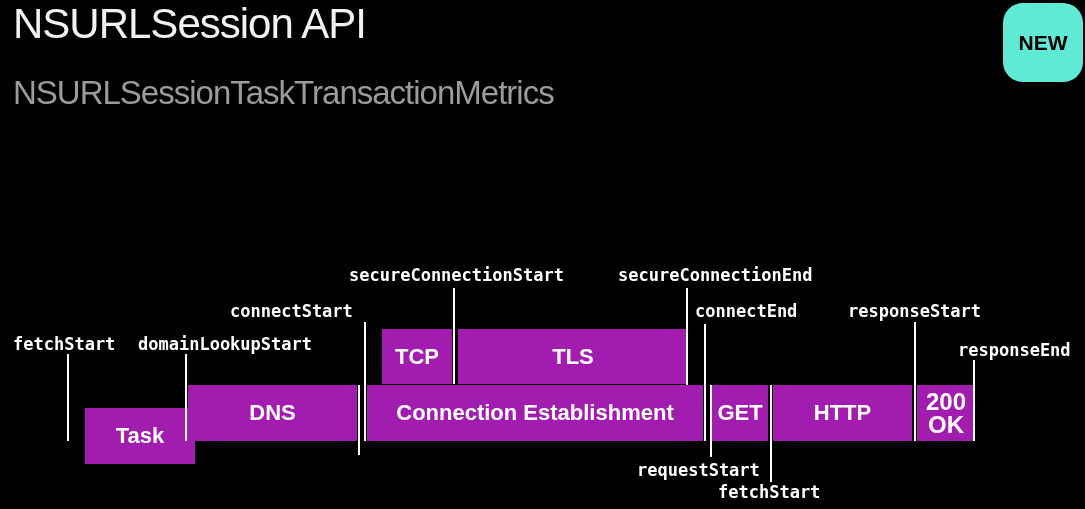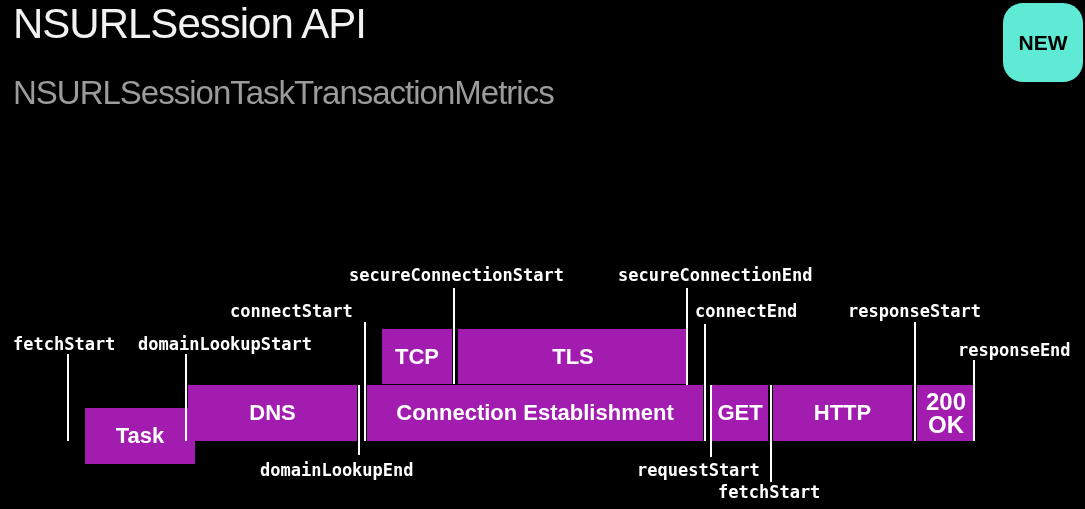--- a/index.html
+++ b/index.html
@@ -115,17 +115,16 @@
 
   <div class="mlabel" style="left:349px; top:265px;text-align:right;">secureConnectionStart</div>
   <div class="mlabel" style="left:618px; top:265px;">secureConnectionEnd</div>
   <div class="mlabel" style="left:230px; top:301px;">connectStart</div>
   <div class="mlabel" style="left:695px; top:301px;">connectEnd</div>
   <div class="mlabel" style="left:848px; top:301px;">responseStart</div>
   <div class="mlabel" style="left:13px;  top:334px;">fetchStart</div>
   <div class="mlabel" style="left:138px; top:334px;">domainLookupStart</div>
   <div class="mlabel" style="left:958px; top:340px;">responseEnd</div>
 
-  <div class="mlabel" style="left:260px; top:460px;">domainLookupEnd</div>
   <div class="mlabel" style="left:637px; top:460px;">requestStart</div>
   <div class="mlabel" style="left:718px; top:482px;">fetchStart</div>
 
 </div>
 
 </body></html>

